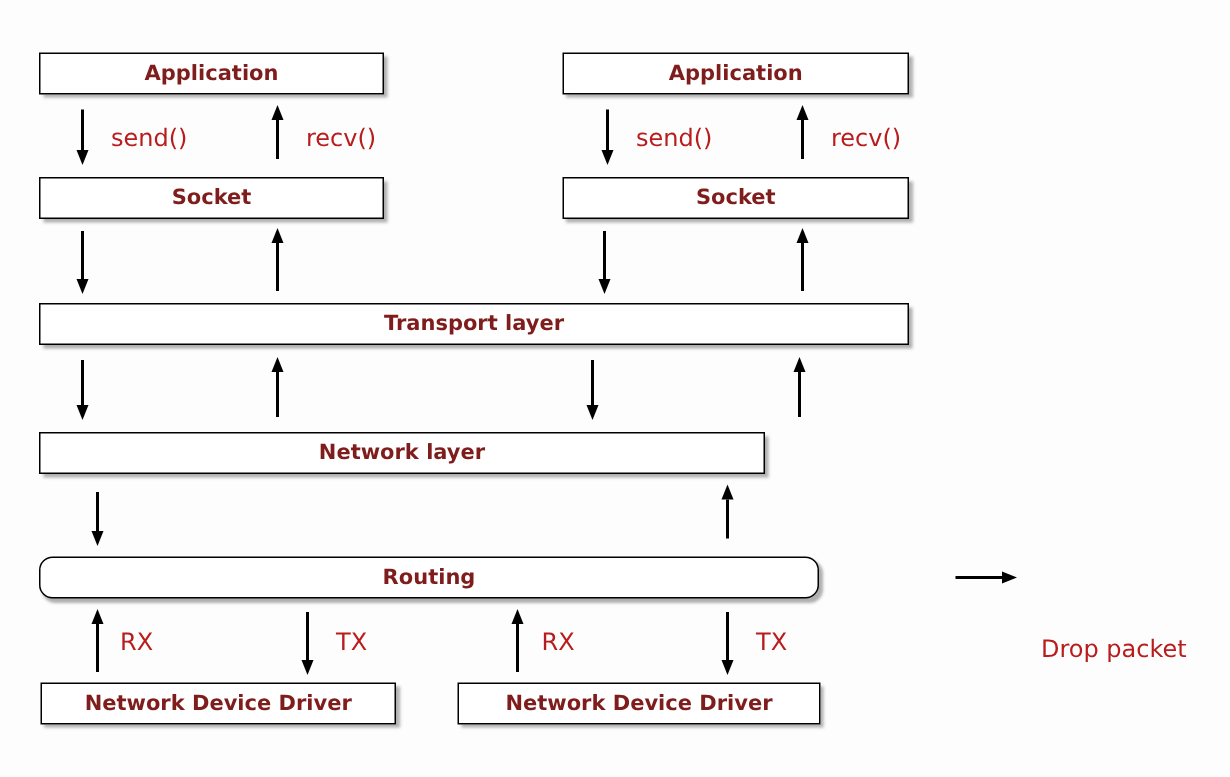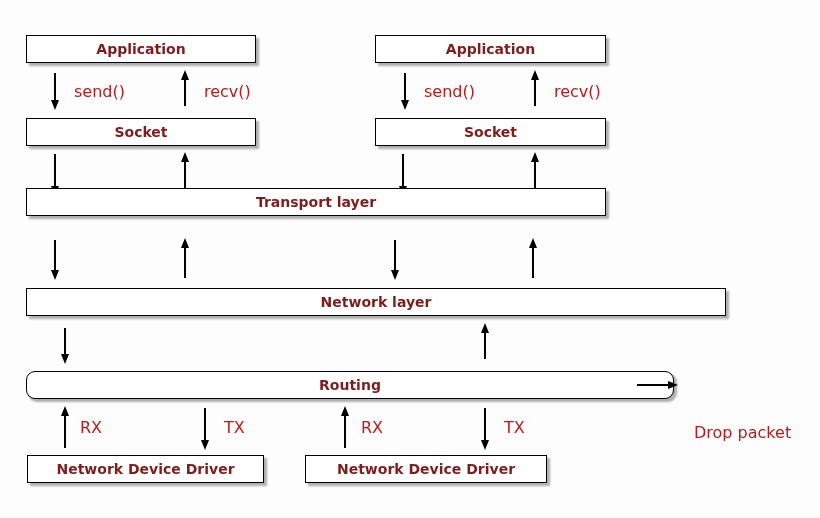--- a/index.html
+++ b/index.html
@@ -104,33 +104,33 @@
   <div class="lbl" style="left:554px; top:84px;">recv()</div>
 
   <div class="box" style="left:26px; top:118px; width:230px;">Socket</div>
   <div class="box" style="left:375px; top:118px; width:231px;">Socket</div>
 
   <div class="varrow down" style="left:54.25px; top:154px; height:32px;"></div>
   <div class="varrow up" style="left:184.25px; top:162px; height:32px;"></div>
   <div class="varrow down" style="left:402.25px; top:154px; height:32px;"></div>
   <div class="varrow up" style="left:534.25px; top:162px; height:32px;"></div>
 
-  <div class="box" style="left:26px; top:188px; width:580px;">Transport layer</div>
+  <div class="box" style="left:26px; top:202px; width:580px;">Transport layer</div>
 
   <div class="varrow down" style="left:54.25px; top:240px; height:30px;"></div>
   <div class="varrow up" style="left:184.25px; top:248px; height:30px;"></div>
   <div class="varrow down" style="left:394.25px; top:240px; height:30px;"></div>
   <div class="varrow up" style="left:532.25px; top:248px; height:30px;"></div>
 
-  <div class="box" style="left:26px; top:288px; width:700px;">Network layer</div>
+  <div class="box" style="left:26px; top:288px; width:484px;">Network layer</div>
 
   <div class="varrow down" style="left:64.25px; top:328px; height:26px;"></div>
   <div class="varrow up" style="left:484.25px; top:333px; height:26px;"></div>
 
-  <div class="box rounded" style="left:26px; top:371px; width:648px;">Routing</div>
+  <div class="box rounded" style="left:26px; top:371px; width:520px;">Routing</div>
 
   <div class="harrow right" style="left:637px; top:384.25px; width:31px;"></div>
   <div class="lbl" style="left:694px; top:377px;margin-top:48px;">Drop packet</div>
 
   <div class="varrow up" style="left:64.25px; top:416px; height:32px;"></div>
   <div class="varrow down" style="left:204.25px; top:408px; height:32px;"></div>
   <div class="varrow up" style="left:344.25px; top:416px; height:32px;"></div>
   <div class="varrow down" style="left:484.25px; top:408px; height:32px;"></div>
 
   <div class="lbl" style="left:80px; top:420px;">RX</div>

